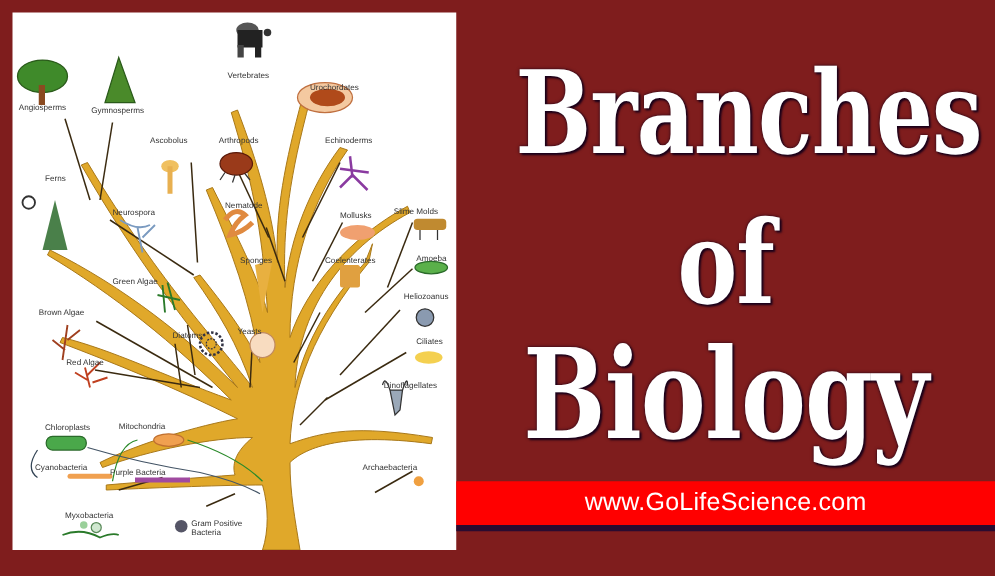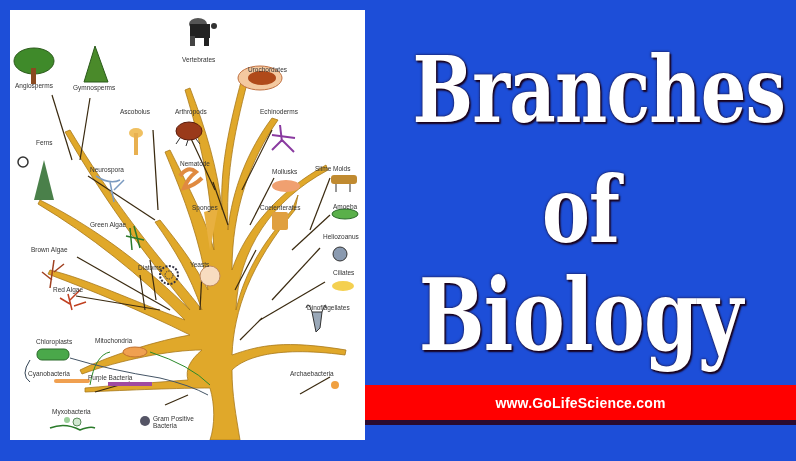--- a/index.html
+++ b/index.html
@@ -1,30 +1,30 @@
 <!DOCTYPE html>
 <html><head>
 <meta charset="utf-8">
 <style>
   * { margin:0; padding:0; box-sizing:border-box; }
   html, body { width:796px; height:461px; overflow:hidden; background:#3f003f; }
-  .stage { position:relative; width:796px; height:461px; background:#1d4ed8; font-family:"Liberation Sans", sans-serif; }
+  .stage { position:relative; width:796px; height:461px; background:#7f1d1d; font-family:"Liberation Sans", sans-serif; }
   .panel { position:absolute; left:10px; top:10px; width:355px; height:430px; background:#ffffff; overflow:hidden; }
   .panel svg { position:absolute; left:0; top:0; }
   .lbl { font-family:"Liberation Sans", sans-serif; font-size:6.5px; fill:#333; }
   .title { position:absolute; left:365px; width:431px; text-align:center; color:#ffffff;
            font-family:"DejaVu Serif", serif; font-weight:bold; letter-spacing:-1px;
            text-shadow: 2px 2px 2px #1a001a, 0 0 3px #1a001a; transform:scaleX(0.78); transform-origin:center; }
   .t1 { top:40px; font-size:92px; line-height:100px; }
   .t2 { top:160px; font-size:92px; line-height:100px; }
   .t3 { top:260px; font-size:100px; line-height:110px; }
   .banner { position:absolute; left:365px; top:385px; width:431px; height:35px; background:#ff0000;
             display:flex; align-items:center; justify-content:center; }
   .banner-shadow { position:absolute; left:365px; top:420px; width:431px; height:5px; background:#2a0b30; }
-  .banner span { color:#ffffff; font-family:"Liberation Sans", sans-serif; font-weight:bold; font-size:14px; letter-spacing:0.2px; }
+  .banner span { color:#ffffff; font-family:"Liberation Sans", sans-serif; font-weight:normal; font-size:20px; letter-spacing:0.2px; }
 </style>
 </head>
 <body>
 
 <div class="stage">
 
   <div class="panel">
     <svg width="355" height="430" viewBox="0 0 355 430">
 
       <g fill="#e0a82a" stroke="#a8781a" stroke-width="0.8">

